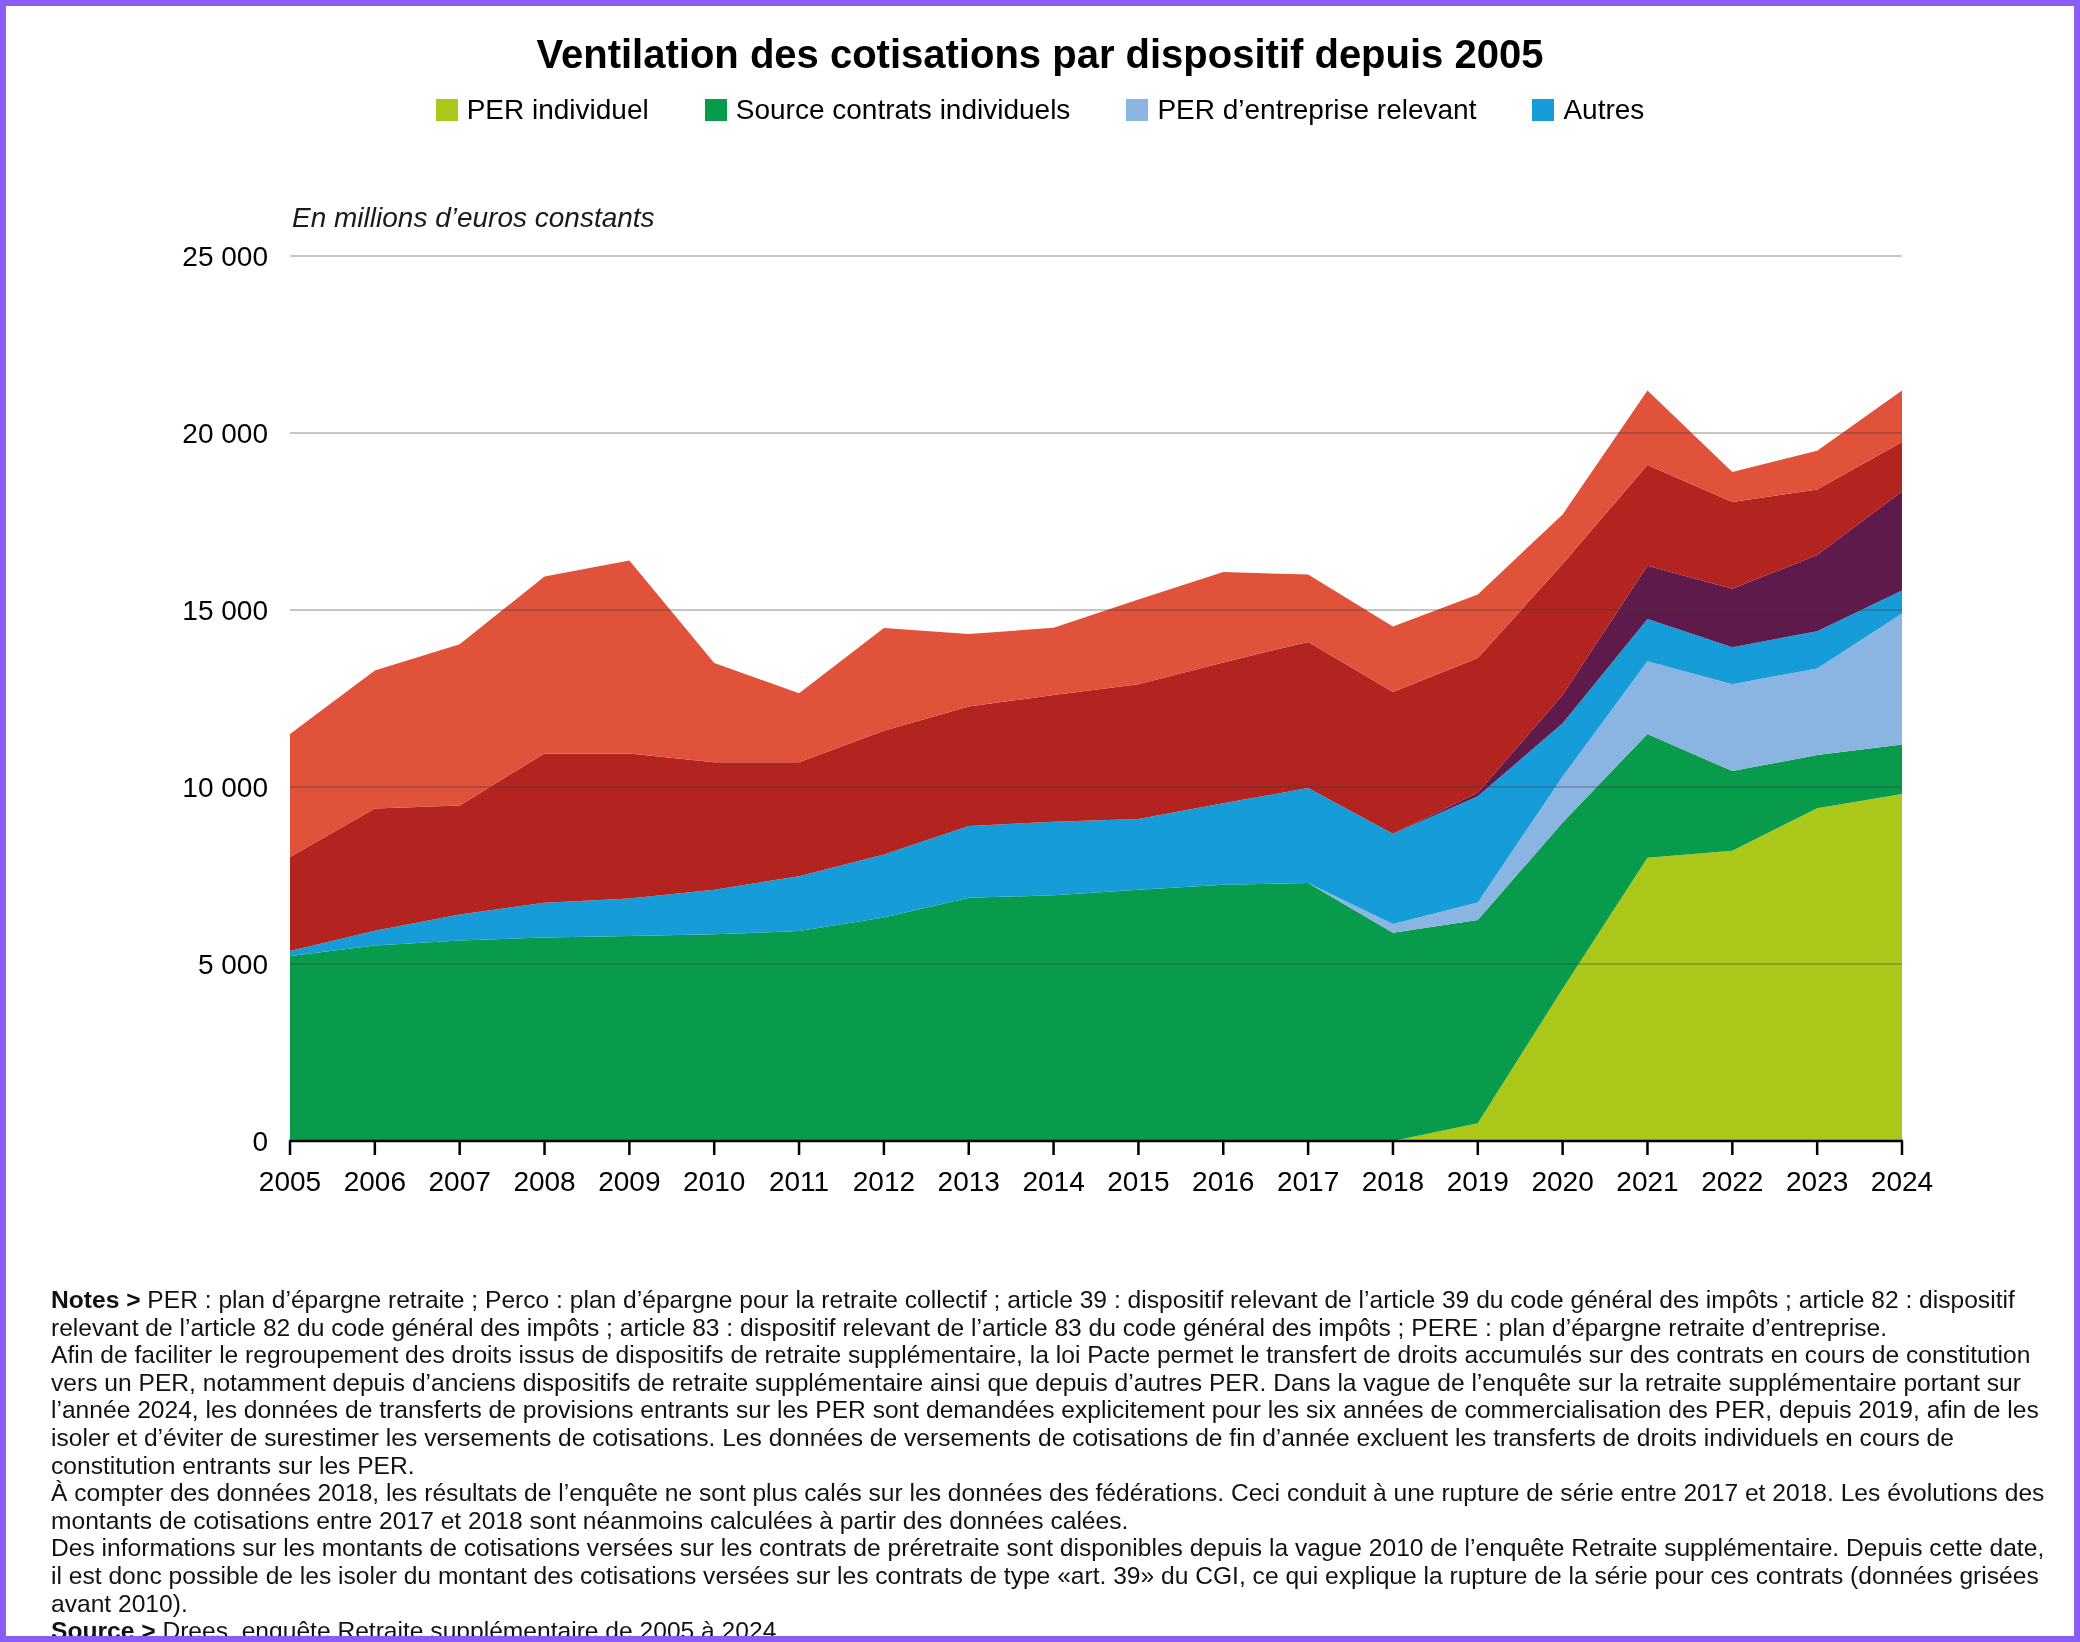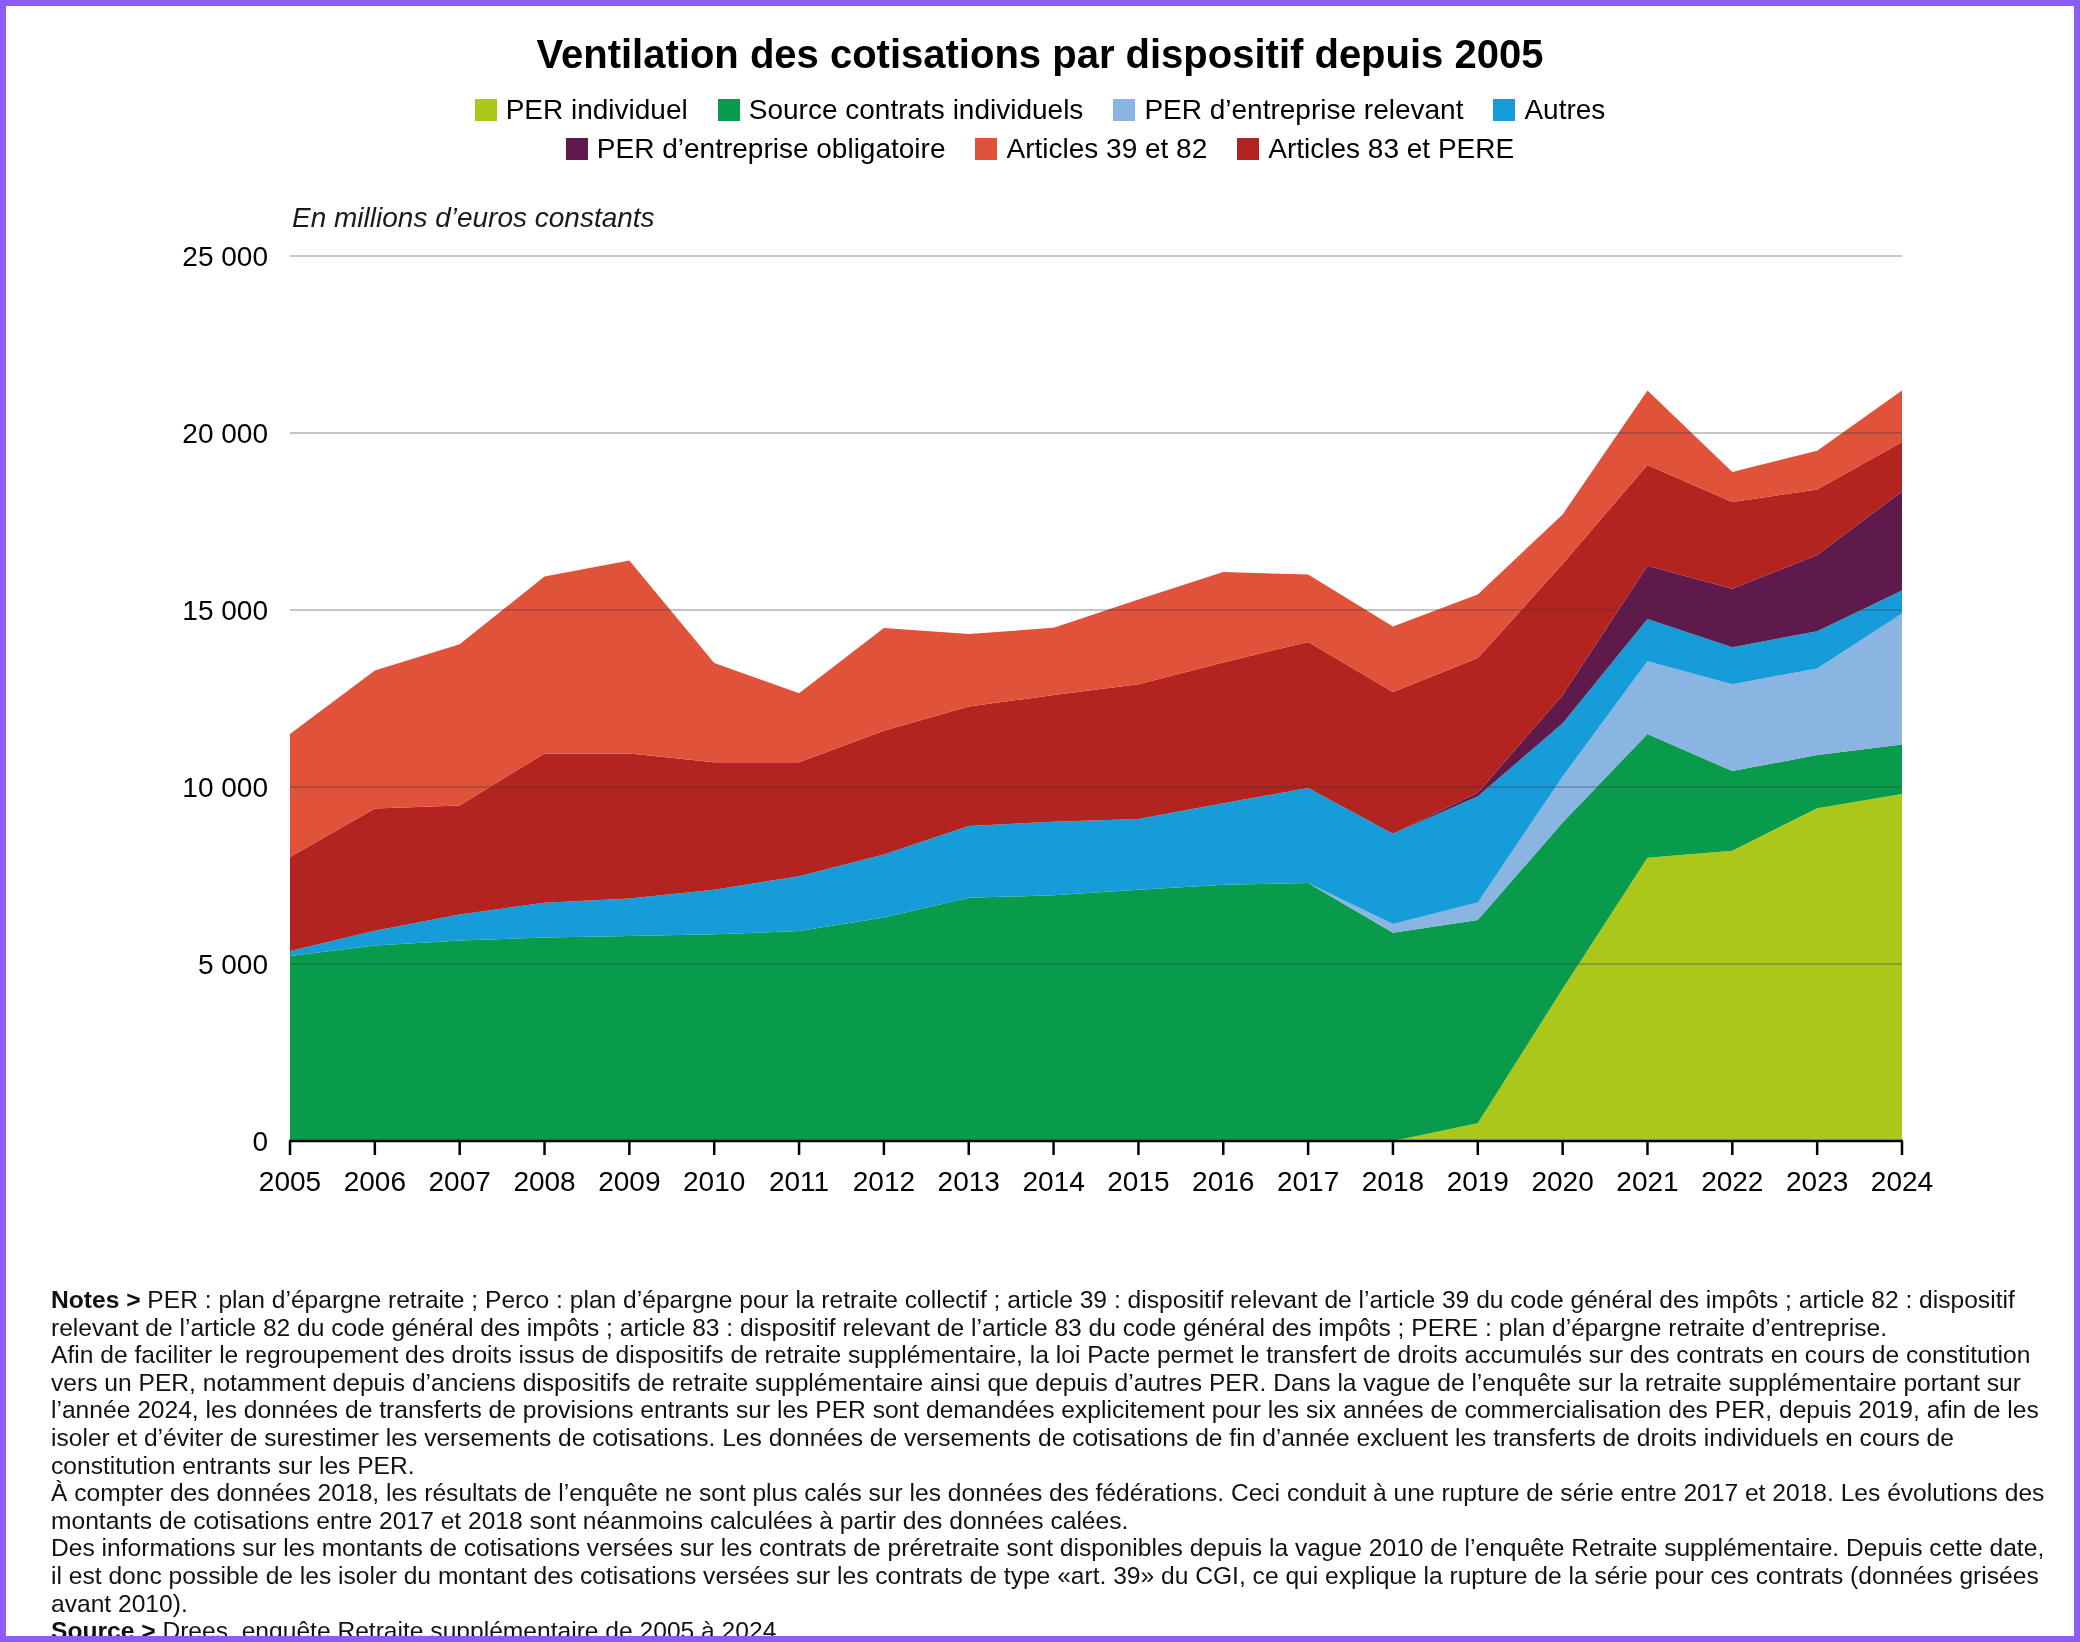--- a/index.html
+++ b/index.html
@@ -15,21 +15,21 @@
   }
   .title{
     position:absolute;top:26px;left:0;width:100%;
     text-align:center;
     font-size:40px;font-weight:700;letter-spacing:0px;
   }
   .legend{
     position:absolute;top:88px;left:0;width:100%;
     display:flex;flex-direction:column;align-items:center;gap:7px;
   }
-  .legend-row{display:flex;justify-content:center;gap:30px;}
+  .legend-row{display:flex;justify-content:center;gap:56px;}
   .legend-item{display:flex;align-items:center;gap:9px;font-size:28px;}
   .swatch{width:22px;height:22px;display:inline-block;}
   .unit-label{
     position:absolute;left:286px;top:196px;
     font-size:28px;color:#1a1a1a;font-style:italic;
   }
   #chart-svg{position:absolute;left:0;top:0;}
   #chart-svg text{font-family:"Liberation Sans", sans-serif;font-size:28px;fill:#000;}
   .notes{
     position:absolute;left:45px;top:1280px;width:1995px;
@@ -54,34 +54,20 @@
           <span class="swatch" style="background: rgb(8, 155, 75);"></span>
           <span>Source contrats individuels</span>
         </span>
         <span class="legend-item">
           <span class="swatch" style="background: rgb(138, 181, 226);"></span>
           <span>PER d’entreprise relevant</span>
         </span>
         <span class="legend-item">
           <span class="swatch" style="background: rgb(22, 156, 216);"></span>
           <span>Autres</span>
-        </span>
-      </div>
-      <div class="legend-row">
-        <span class="legend-item">
-          <span class="swatch" style="background: rgb(94, 26, 74);"></span>
-          <span>PER d’entreprise obligatoire</span>
-        </span>
-        <span class="legend-item">
-          <span class="swatch" style="background: rgb(224, 82, 57);"></span>
-          <span>Articles 39 et 82</span>
-        </span>
-        <span class="legend-item">
-          <span class="swatch" style="background: rgb(179, 35, 31);"></span>
-          <span>Articles 83 et PERE</span>
         </span>
       </div>
     </div>
 
   <div class="unit-label">En millions d’euros constants</div>
 
   <svg id="chart-svg" width="2080" height="1642" viewBox="0 0 2080 1642">
       <polygon points="284,1135.0 368.8421052631579,1135.0 453.6842105263158,1135.0 538.5263157894736,1135.0 623.3684210526316,1135.0 708.2105263157895,1135.0 793.0526315789473,1135.0 877.8947368421053,1135.0 962.7368421052631,1135.0 1047.578947368421,1135.0 1132.421052631579,1135.0 1217.2631578947369,1135.0 1302.1052631578946,1135.0 1386.9473684210527,1135.0 1471.7894736842106,1117.3 1556.6315789473683,982.8 1641.4736842105262,851.8 1726.3157894736842,844.7 1811.157894736842,802.2 1896,788.1 1896,1135.0 1811.157894736842,1135.0 1726.3157894736842,1135.0 1641.4736842105262,1135.0 1556.6315789473683,1135.0 1471.7894736842106,1135.0 1386.9473684210527,1135.0 1302.1052631578946,1135.0 1217.2631578947369,1135.0 1132.421052631579,1135.0 1047.578947368421,1135.0 962.7368421052631,1135.0 877.8947368421053,1135.0 793.0526315789473,1135.0 708.2105263157895,1135.0 623.3684210526316,1135.0 538.5263157894736,1135.0 453.6842105263158,1135.0 368.8421052631579,1135.0 284,1135.0" fill="#abc81a"></polygon>
       <polygon points="284,949.9 368.8421052631579,939.6 453.6842105263158,934.6 538.5263157894736,931.5 623.3684210526316,930.0 708.2105263157895,928.3 793.0526315789473,925.1 877.8947368421053,911.6 962.7368421052631,891.8 1047.578947368421,889.3 1132.421052631579,883.7 1217.2631578947369,878.7 1302.1052631578946,876.9 1386.9473684210527,926.8 1471.7894736842106,914.1 1556.6315789473683,816.4 1641.4736842105262,727.9 1726.3157894736842,765.1 1811.157894736842,749.1 1896,738.5 1896,788.1 1811.157894736842,802.2 1726.3157894736842,844.7 1641.4736842105262,851.8 1556.6315789473683,982.8 1471.7894736842106,1117.3 1386.9473684210527,1135.0 1302.1052631578946,1135.0 1217.2631578947369,1135.0 1132.421052631579,1135.0 1047.578947368421,1135.0 962.7368421052631,1135.0 877.8947368421053,1135.0 793.0526315789473,1135.0 708.2105263157895,1135.0 623.3684210526316,1135.0 538.5263157894736,1135.0 453.6842105263158,1135.0 368.8421052631579,1135.0 284,1135.0" fill="#089b4b"></polygon>
       <polygon points="284,949.9 368.8421052631579,939.6 453.6842105263158,934.6 538.5263157894736,931.5 623.3684210526316,930.0 708.2105263157895,928.3 793.0526315789473,925.1 877.8947368421053,911.6 962.7368421052631,891.8 1047.578947368421,889.3 1132.421052631579,883.7 1217.2631578947369,878.7 1302.1052631578946,876.9 1386.9473684210527,918.0 1471.7894736842106,896.4 1556.6315789473683,770.4 1641.4736842105262,655.3 1726.3157894736842,678.3 1811.157894736842,662.4 1896,607.5 1896,738.5 1811.157894736842,749.1 1726.3157894736842,765.1 1641.4736842105262,727.9 1556.6315789473683,816.4 1471.7894736842106,914.1 1386.9473684210527,926.8 1302.1052631578946,876.9 1217.2631578947369,878.7 1132.421052631579,883.7 1047.578947368421,889.3 962.7368421052631,891.8 877.8947368421053,911.6 793.0526315789473,925.1 708.2105263157895,928.3 623.3684210526316,930.0 538.5263157894736,931.5 453.6842105263158,934.6 368.8421052631579,939.6 284,949.9" fill="#8ab5e2"></polygon>

